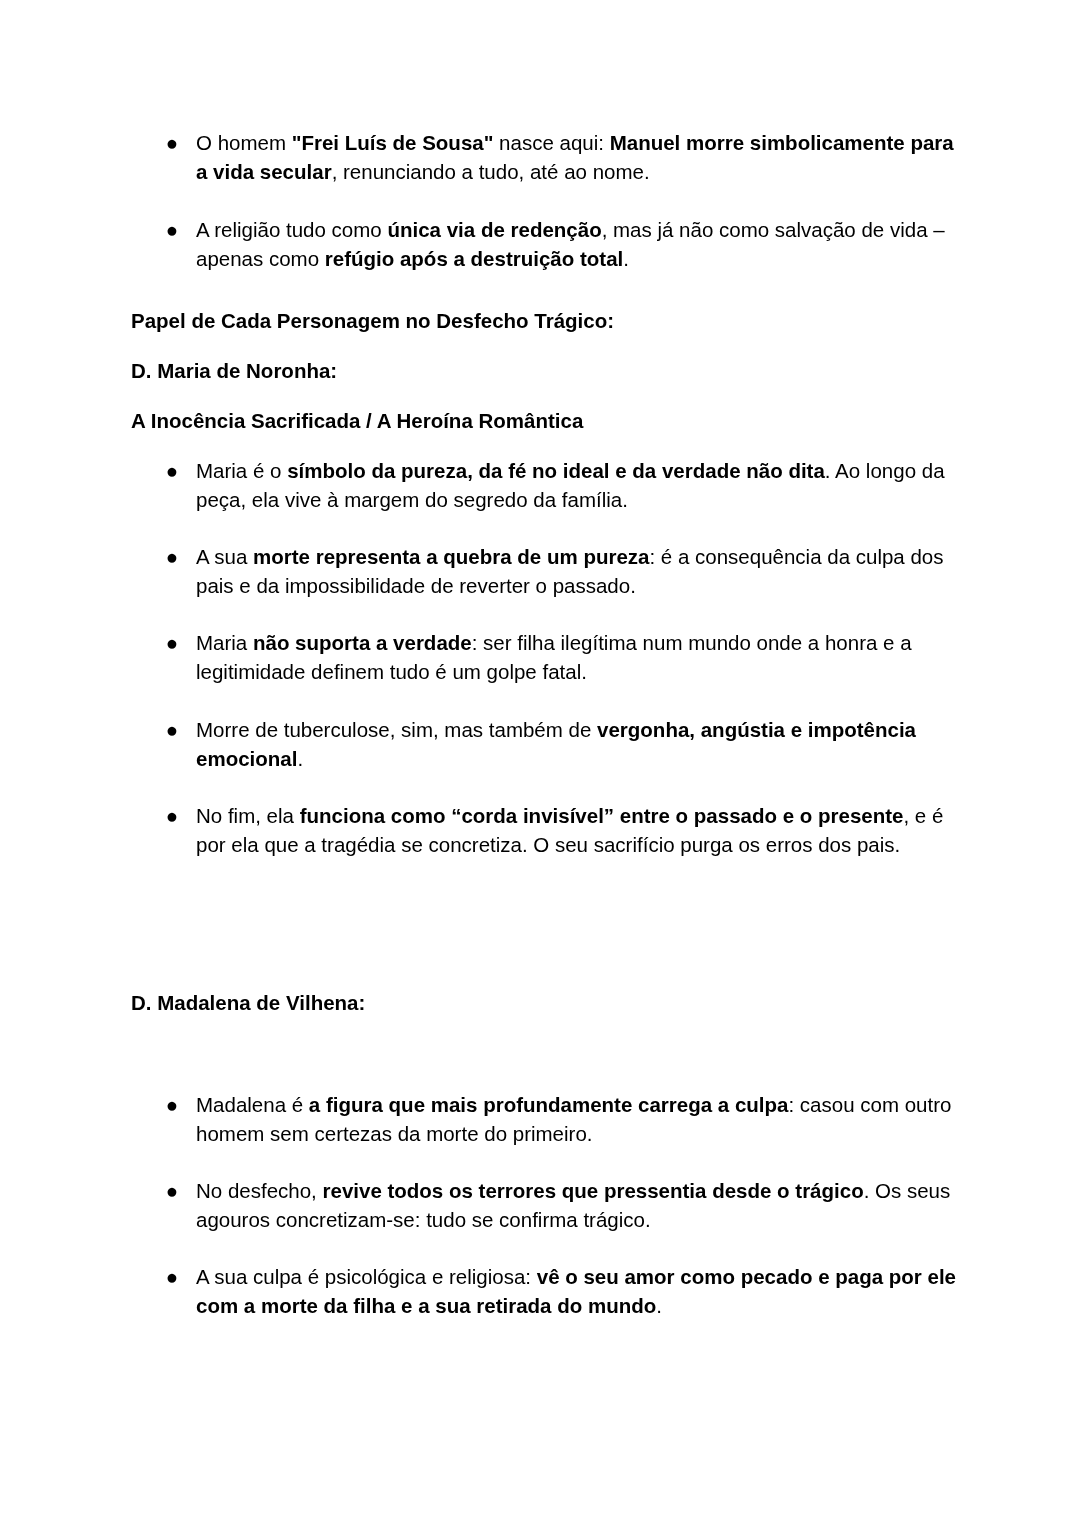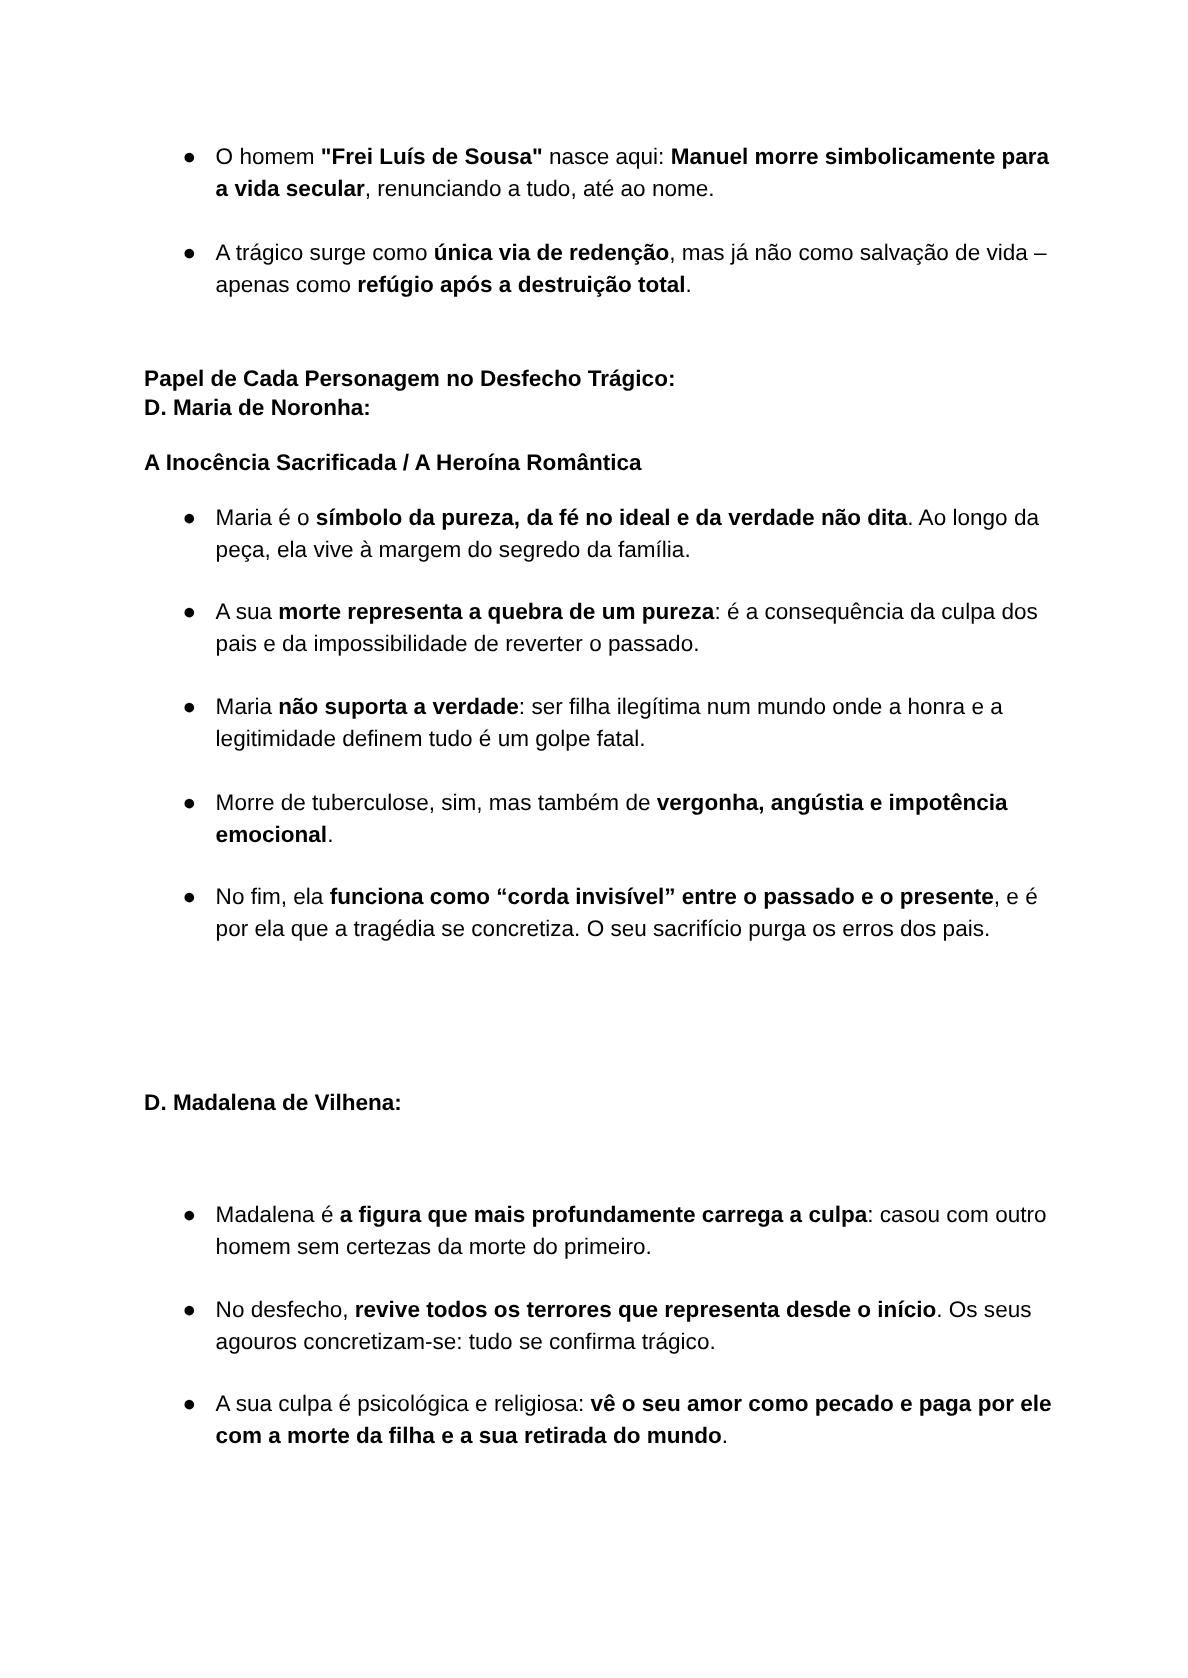--- a/index.html
+++ b/index.html
@@ -51,23 +51,23 @@
 </head>
 <body>
 
 <div class="page">
 
   <p class="bullet" style="top:128px;">
     <span class="dot">●</span>
   <span>O homem </span><b>"Frei Luís de Sousa"</b><span> nasce aqui: </span><b>Manuel morre simbolicamente para a vida secular</b><span>, renunciando a tudo, até ao nome.</span></p>
   <p class="bullet" style="top:215px;">
     <span class="dot">●</span>
-  <span>A trágico surge como </span><b>única via de redenção</b><span>, mas já não como salvação de vida – apenas como </span><b>refúgio após a destruição total</b><span>.</span></p>
+  <span>A religião tudo como </span><b>única via de redenção</b><span>, mas já não como salvação de vida – apenas como </span><b>refúgio após a destruição total</b><span>.</span></p>
 
-  <p class="para heading" style="top:306px;margin-top:24px;">Papel de Cada Personagem no Desfecho Trágico:</p>
+  <p class="para heading" style="top:306px;">Papel de Cada Personagem no Desfecho Trágico:</p>
 
   <p class="para heading" style="top:406px;">A Inocência Sacrificada / A Heroína Romântica</p>
   <p class="para heading" style="top:356px;">D. Maria de Noronha:</p>
 
   <p class="bullet" style="top:456px;">
     <span class="dot">●</span>
   <span>Maria é o </span><b>símbolo da pureza, da fé no ideal e da verdade não dita</b><span>. Ao longo da peça, ela vive à margem do segredo da família.</span></p>
   <p class="bullet" style="top:542px;">
     <span class="dot">●</span>
   <span>A sua </span><b>morte representa a quebra de um pureza</b><span>: é a consequência da culpa dos pais e da impossibilidade de reverter o passado.</span></p>
@@ -82,18 +82,18 @@
   <span>No fim, ela </span><b>funciona como “corda invisível” entre o passado e o presente</b><span>, e é por ela que a tragédia se concretiza. O seu sacrifício purga os erros dos pais.</span></p>
 
 
   <p class="para heading" style="top:988px;">D. Madalena de Vilhena:</p>
 
   <p class="bullet" style="top:1090px;">
     <span class="dot">●</span>
   <span>Madalena é </span><b>a figura que mais profundamente carrega a culpa</b><span>: casou com outro homem sem certezas da morte do primeiro.</span></p>
   <p class="bullet" style="top:1176px;">
     <span class="dot">●</span>
-  <span>No desfecho, </span><b>revive todos os terrores que representa desde o início</b><span>. Os seus agouros concretizam-se: tudo se confirma trágico.</span></p>
+  <span>No desfecho, </span><b>revive todos os terrores que pressentia desde o trágico</b><span>. Os seus agouros concretizam-se: tudo se confirma trágico.</span></p>
   <p class="bullet" style="top:1262px;">
     <span class="dot">●</span>
   <span>A sua culpa é psicológica e religiosa: </span><b>vê o seu amor como pecado e paga por ele com a morte da filha e a sua retirada do mundo</b><span>.</span></p>
 
 </div>
 
 </body></html>

